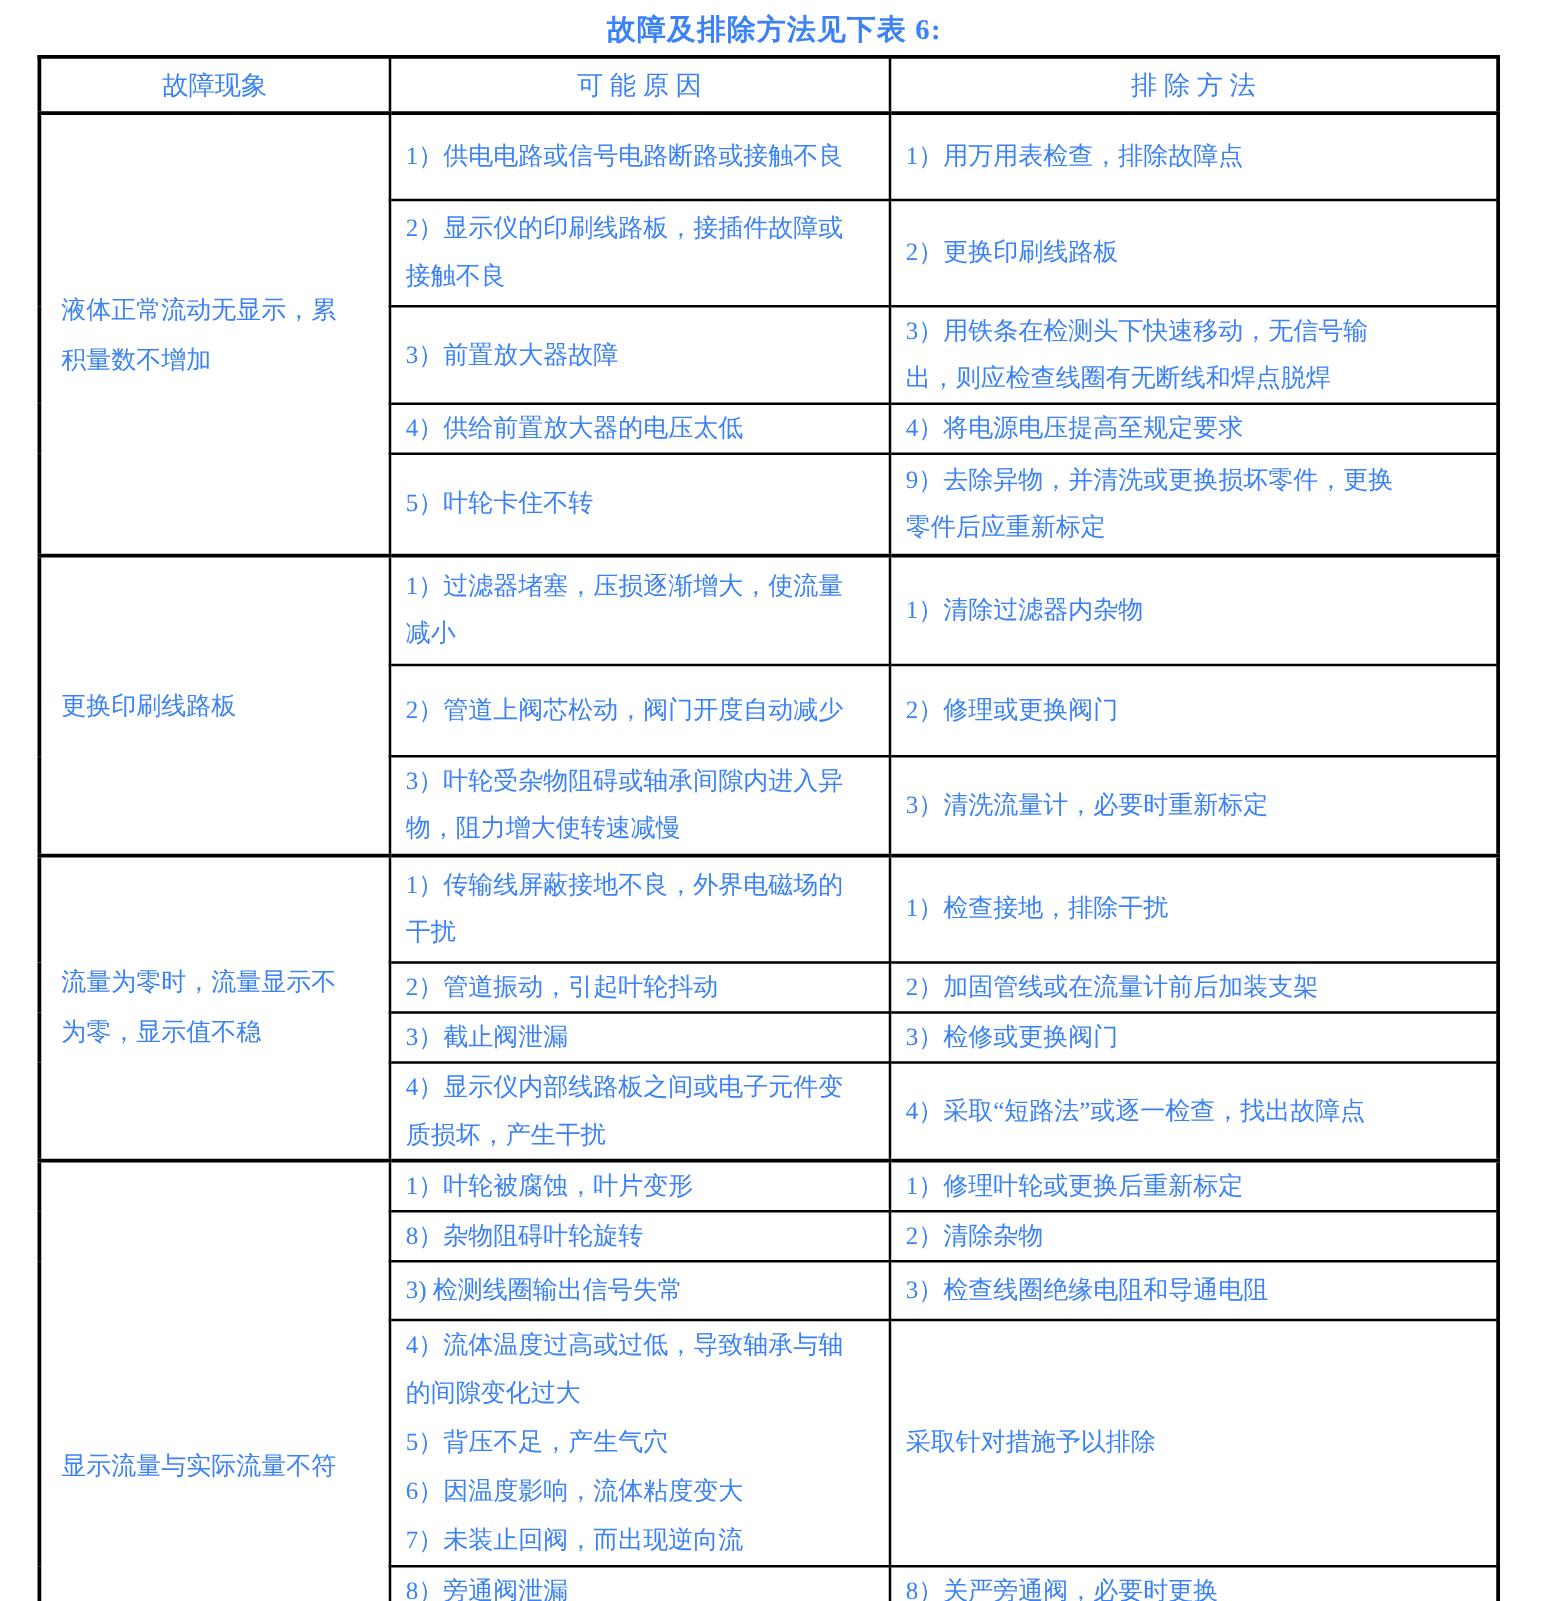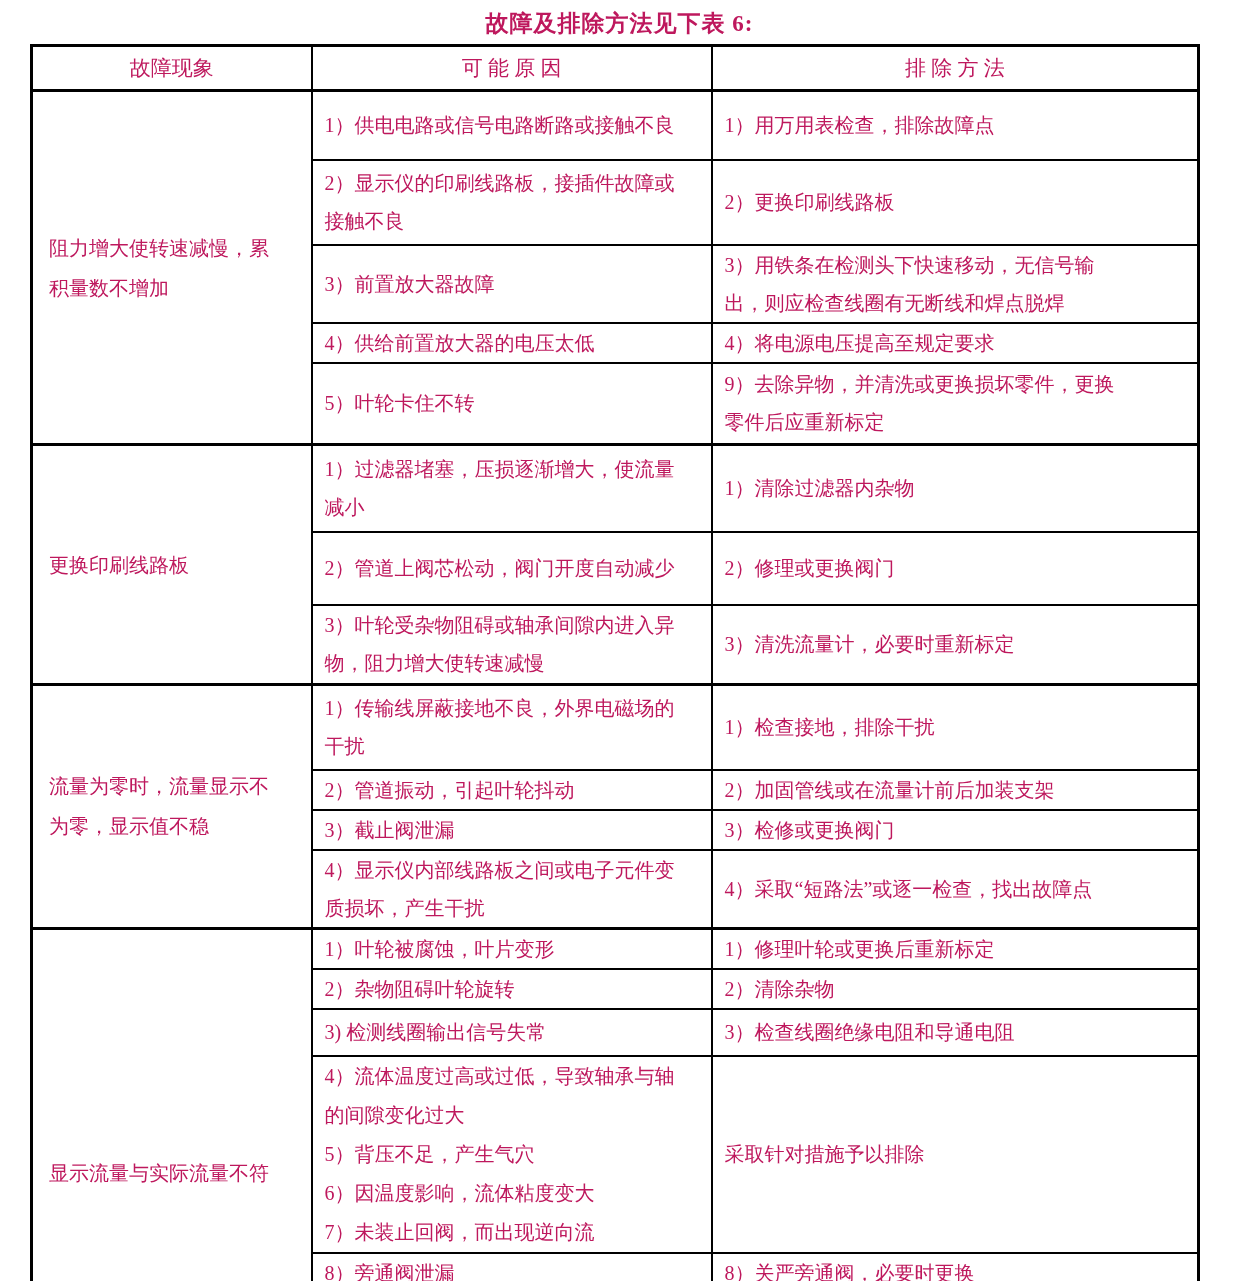--- a/index.html
+++ b/index.html
@@ -1,21 +1,21 @@
 <!DOCTYPE html>
 <html><head>
 <meta charset="utf-8">
 <style>
   html, body { margin: 0; padding: 0; background: #ffffff; }
   .page {
     position: relative;
     width: 1239px;
     height: 1281px;
     background: #ffffff;
-    color: #be185d;
+    color: #3b82f6;
     font-family: "Liberation Serif", "DejaVu Serif", serif;
   }
   .doc-title {
     position: absolute;
     top: 8px;
     left: 0;
     width: 100%;
     text-align: center;
     font-size: 23px;
     font-weight: bold;
@@ -76,21 +76,21 @@
     <thead>
       <tr style="height:40px">
         <th>故障现象</th>
         <th>可 能 原 因</th>
         <th>排 除 方 法</th>
       </tr>
     </thead>
     <tbody>
 
       <tr style="height:69px" class="sec-start">
-        <td class="phen" rowspan="5">阻力增大使转速减慢，累积量数不增加</td>
+        <td class="phen" rowspan="5">液体正常流动无显示，累积量数不增加</td>
         <td class="cause">1）供电电路或信号电路断路或接触不良</td>
         <td class="remedy">1）用万用表检查，排除故障点</td>
       </tr>
       <tr style="height:85px">
         <td class="cause">2）显示仪的印刷线路板，接插件故障或接触不良</td>
         <td class="remedy">2）更换印刷线路板</td>
       </tr>
       <tr style="height:77px">
         <td class="cause">3）前置放大器故障</td>
         <td class="remedy">3）用铁条在检测头下快速移动，无信号输出，则应检查线圈有无断线和焊点脱焊</td>
@@ -135,21 +135,21 @@
         <td class="cause">4）显示仪内部线路板之间或电子元件变质损坏，产生干扰</td>
         <td class="remedy">4）采取“短路法”或逐一检查，找出故障点</td>
       </tr>
 
       <tr style="height:37px" class="sec-start">
         <td class="phen phen-low" rowspan="5">显示流量与实际流量不符</td>
         <td class="cause">1）叶轮被腐蚀，叶片变形</td>
         <td class="remedy">1）修理叶轮或更换后重新标定</td>
       </tr>
       <tr style="height:38px">
-        <td class="cause">2）杂物阻碍叶轮旋转</td>
+        <td class="cause">8）杂物阻碍叶轮旋转</td>
         <td class="remedy">2）清除杂物</td>
       </tr>
       <tr style="height:47px">
         <td class="cause">3) 检测线圈输出信号失常</td>
         <td class="remedy">3）检查线圈绝缘电阻和导通电阻</td>
       </tr>
       <tr style="height:197px">
         <td class="cause cause-multi">
           <span class="cline">4）流体温度过高或过低，导致轴承与轴的间隙变化过大</span>
           <span class="cline">5）背压不足，产生气穴</span>

